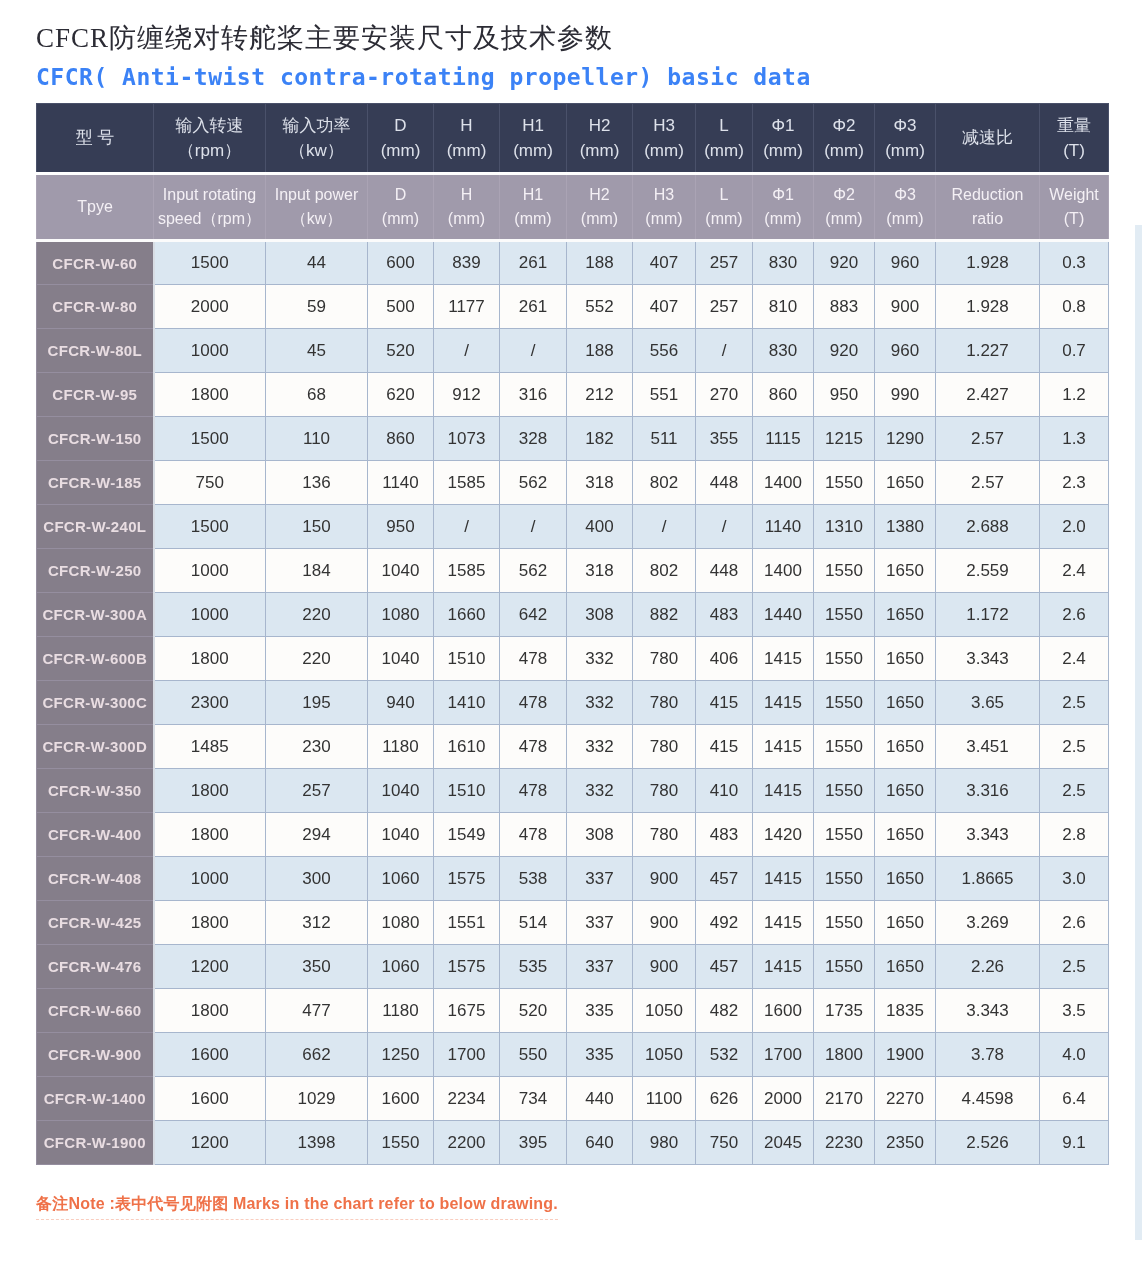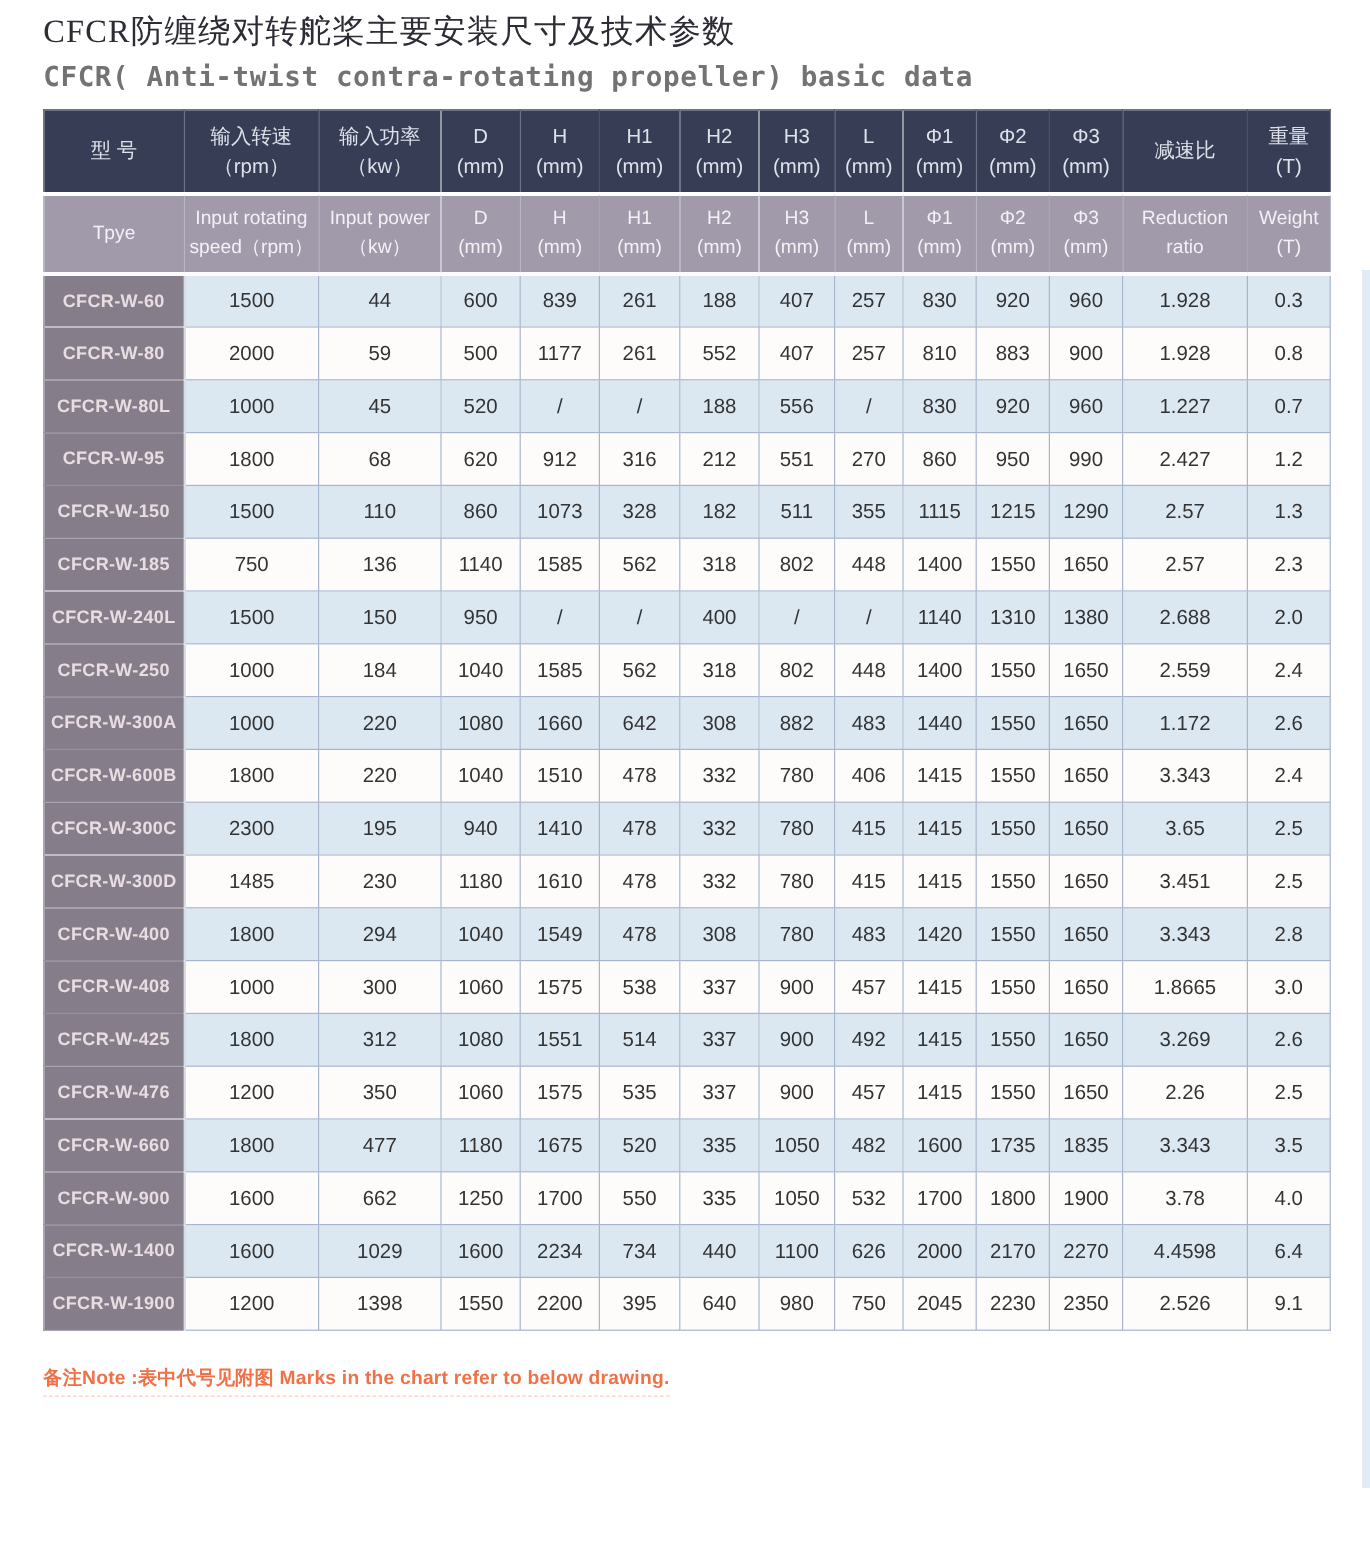--- a/index.html
+++ b/index.html
@@ -1,24 +1,24 @@
 <!DOCTYPE html>
 <html><head>
 <meta charset="utf-8">
 <style>
   html,body{margin:0;padding:0;background:#ffffff;}
   body{width:1142px;height:1286px;overflow:hidden;position:relative;
        font-family:"Liberation Sans","DejaVu Sans",sans-serif;}
-  .page{padding:8px 0 0 36px;position:relative;}
+  .page{padding:20px 0 0 36px;position:relative;}
 
   .title-cn{font-family:"Liberation Serif","DejaVu Serif",serif;
             font-size:27px;color:#2c2c35;margin:0 0 8px 0;font-weight:400;
             letter-spacing:1px;}
   .title-en{font-family:"DejaVu Sans Mono","Liberation Mono",monospace;
-            font-size:23px;color:#737373;margin:0 0 13px 0;font-weight:bold;
+            font-size:23px;color:#3b82f6;margin:0 0 13px 0;font-weight:bold;
             letter-spacing:.5px;}
 
   table.spec{border-collapse:collapse;table-layout:fixed;width:1072px;}
   table.spec th,table.spec td{text-align:center;vertical-align:middle;
             overflow:hidden;padding:0 1px;}
 
   tr.hdr th{font-weight:400;line-height:1.5;}
   tr.hdr-cn th{background:#363d55;color:#dde1ea;height:68px;font-size:17px;
             border:1px solid #4a516a;border-bottom:3px solid #ffffff;}
   tr.hdr-en th{background:#a09aab;color:#f4f0f5;height:64px;font-size:16px;
@@ -365,20 +365,36 @@
           <td>332</td>
           <td>780</td>
           <td>415</td>
           <td>1415</td>
           <td>1550</td>
           <td>1650</td>
           <td>3.451</td>
           <td>2.5</td>
         </tr>
         <tr>
+          <th class="model">CFCR-W-350</th>
+          <td>1800</td>
+          <td>257</td>
+          <td>1040</td>
+          <td>1510</td>
+          <td>478</td>
+          <td>332</td>
+          <td>780</td>
+          <td>410</td>
+          <td>1415</td>
+          <td>1550</td>
+          <td>1650</td>
+          <td>3.316</td>
+          <td>2.5</td>
+        </tr>
+        <tr>
           <th class="model">CFCR-W-400</th>
           <td>1800</td>
           <td>294</td>
           <td>1040</td>
           <td>1549</td>
           <td>478</td>
           <td>308</td>
           <td>780</td>
           <td>483</td>
           <td>1420</td>

